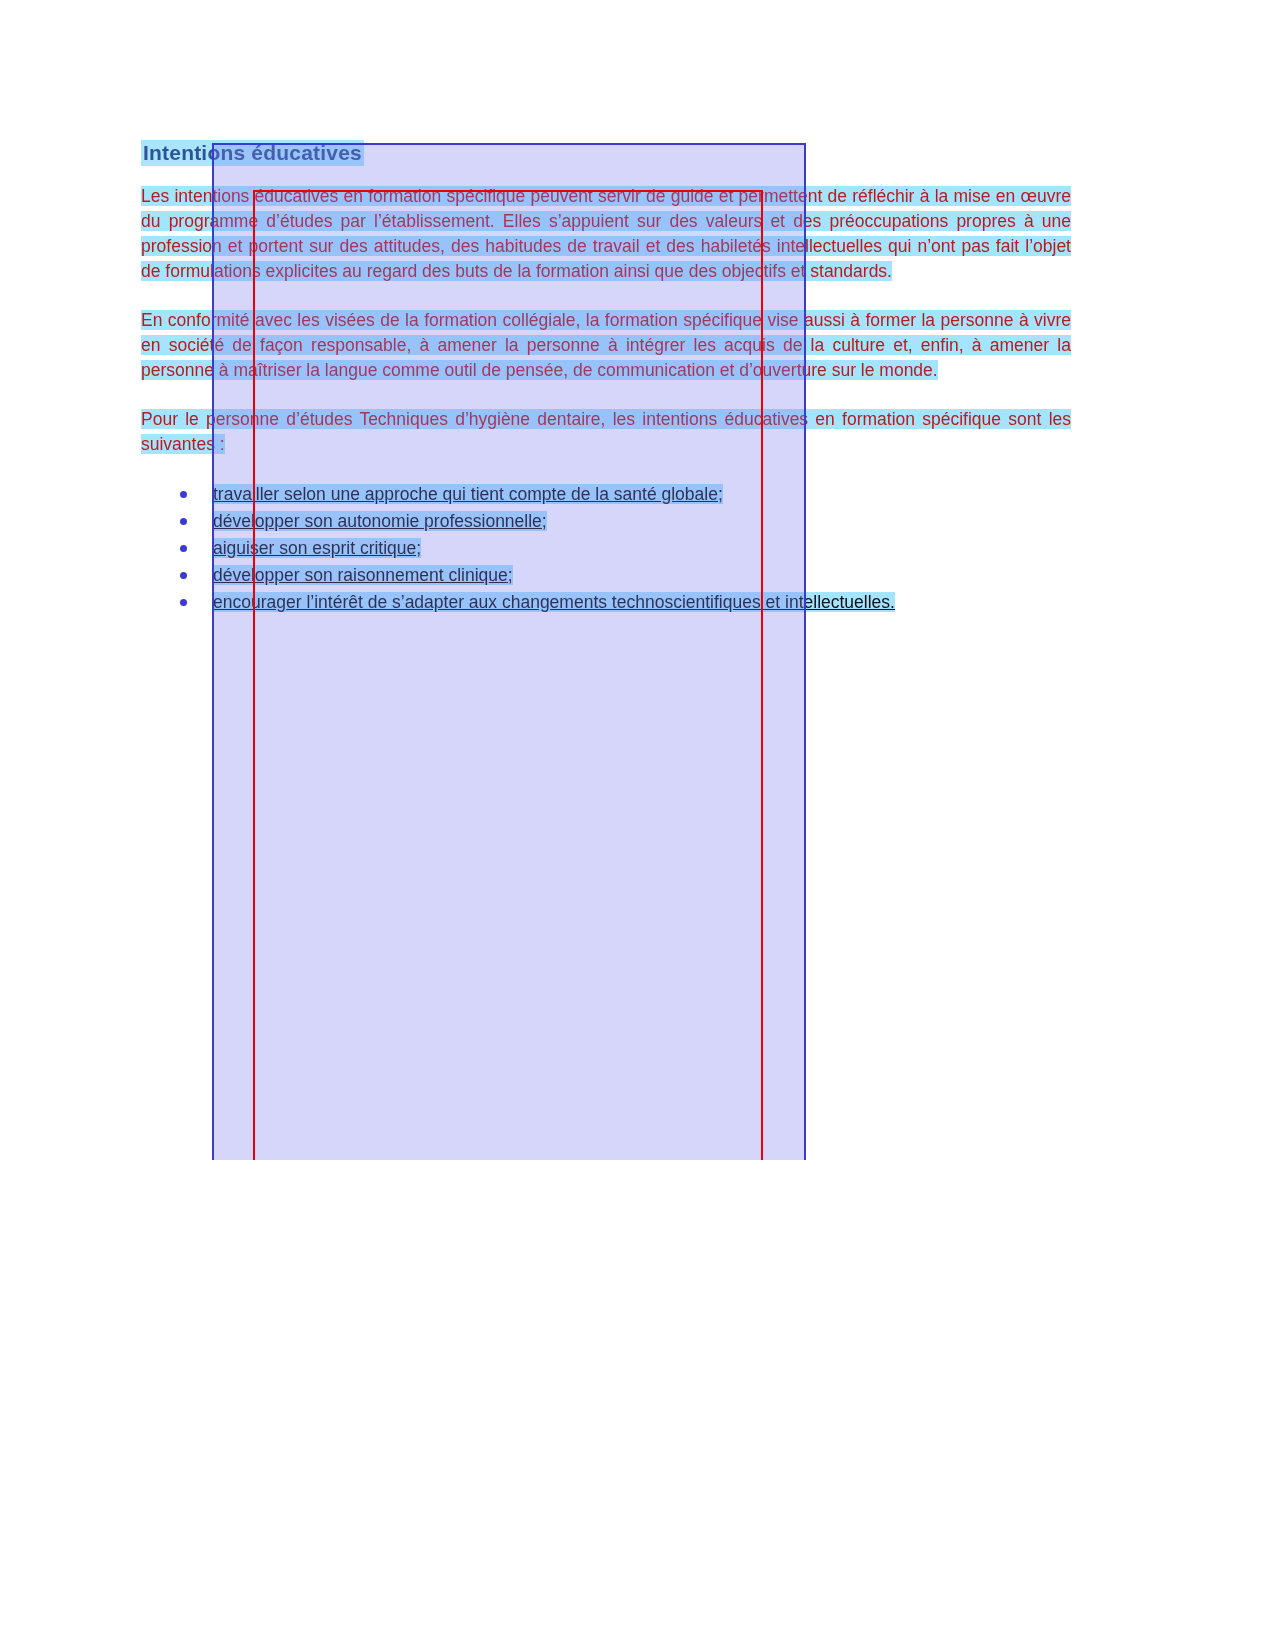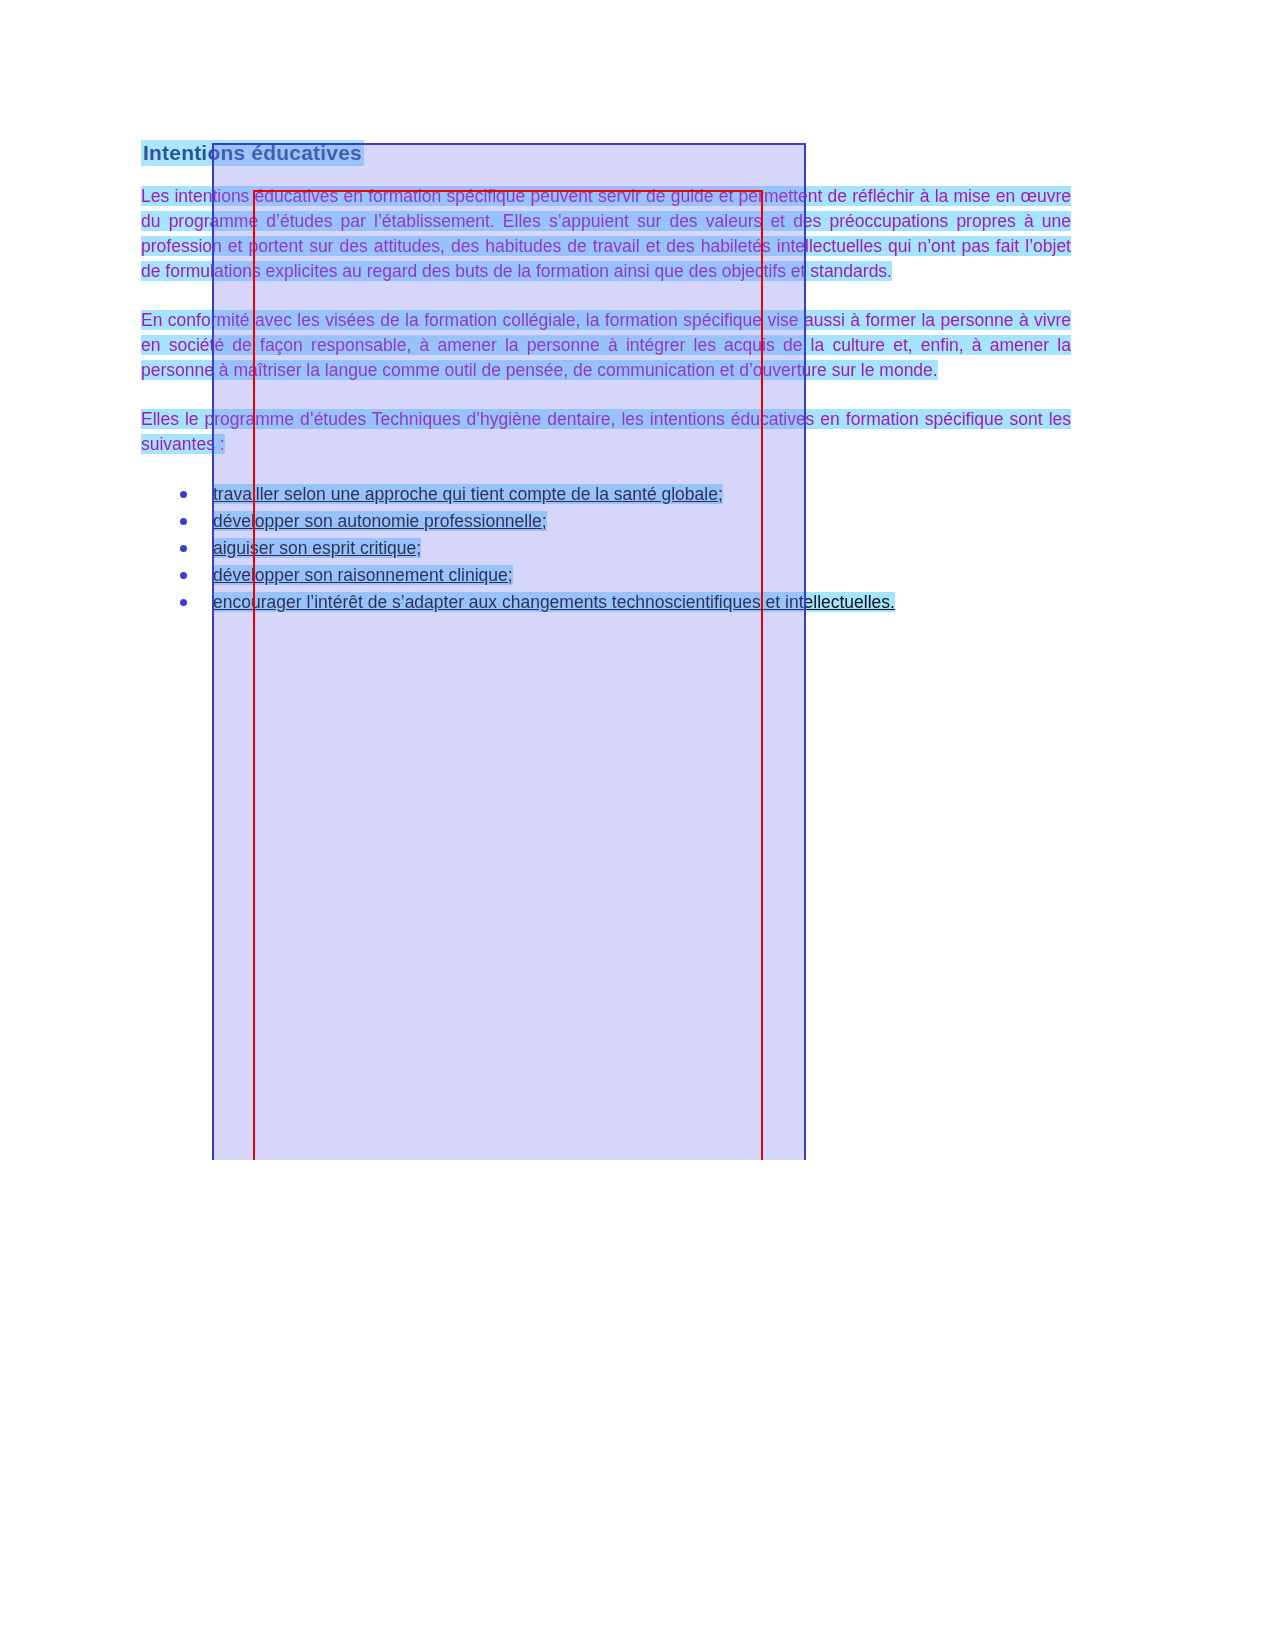--- a/index.html
+++ b/index.html
@@ -47,21 +47,21 @@
     color: #2f5496;
     letter-spacing: 0.2px;
     margin: 0 0 18px 0;
     display: inline-block;
     background: rgba(140, 220, 255, 0.75);
     padding: 1px 2px;
   }
   .para {
     font-size: 17.5px;
     line-height: 25px;
-    color: #a21caf;
+    color: #b91c1c;
     text-align: justify;
     margin: 0 0 24px 0;
   }
   .para .hl {
     background: rgba(140, 220, 255, 0.78);
     box-decoration-break: clone;
     -webkit-box-decoration-break: clone;
   }
   .italic { }
 
@@ -126,21 +126,21 @@
 <div class="page">
 
   <div class="content">
 
     <div class="doc-title">Intentions éducatives</div>
 
     <p class="para"><span class="hl">Les intentions éducatives en formation spécifique peuvent servir de guide et permettent de réfléchir à la mise en œuvre du programme d’études par l’établissement. Elles s’appuient sur des valeurs et des préoccupations propres à une profession et portent sur des attitudes, des habitudes de travail et des habiletés intellectuelles qui n’ont pas fait l’objet de formulations explicites au regard des buts de la formation ainsi que des objectifs et standards.</span></p>
 
     <p class="para"><span class="hl">En conformité avec les visées de la formation collégiale, la formation spécifique vise aussi à former la personne à vivre en société de façon responsable, à amener la personne à intégrer les acquis de la culture et, enfin, à amener la personne à maîtriser la langue comme outil de pensée, de communication et d’ouverture sur le monde.</span></p>
 
-    <p class="para"><span class="hl">Elles le programme d’études </span><span class="hl italic">Techniques d’hygiène dentaire</span><span class="hl">, les intentions éducatives en formation spécifique sont les suivantes :</span></p>
+    <p class="para"><span class="hl">Pour le personne d’études </span><span class="hl italic">Techniques d’hygiène dentaire</span><span class="hl">, les intentions éducatives en formation spécifique sont les suivantes :</span></p>
 
     <ul class="bullets">
       <li><span class="bullet-dot"></span><span class="hl">travailler selon une approche qui tient compte de la santé globale;</span></li>
       <li><span class="bullet-dot"></span><span class="hl">développer son autonomie professionnelle;</span></li>
       <li><span class="bullet-dot"></span><span class="hl">aiguiser son esprit critique;</span></li>
       <li><span class="bullet-dot"></span><span class="hl">développer son raisonnement clinique;</span></li>
       <li><span class="bullet-dot"></span><span class="hl">encourager l’intérêt de s’adapter aux changements technoscientifiques et intellectuelles.</span></li>
     </ul>
   </div>
 

